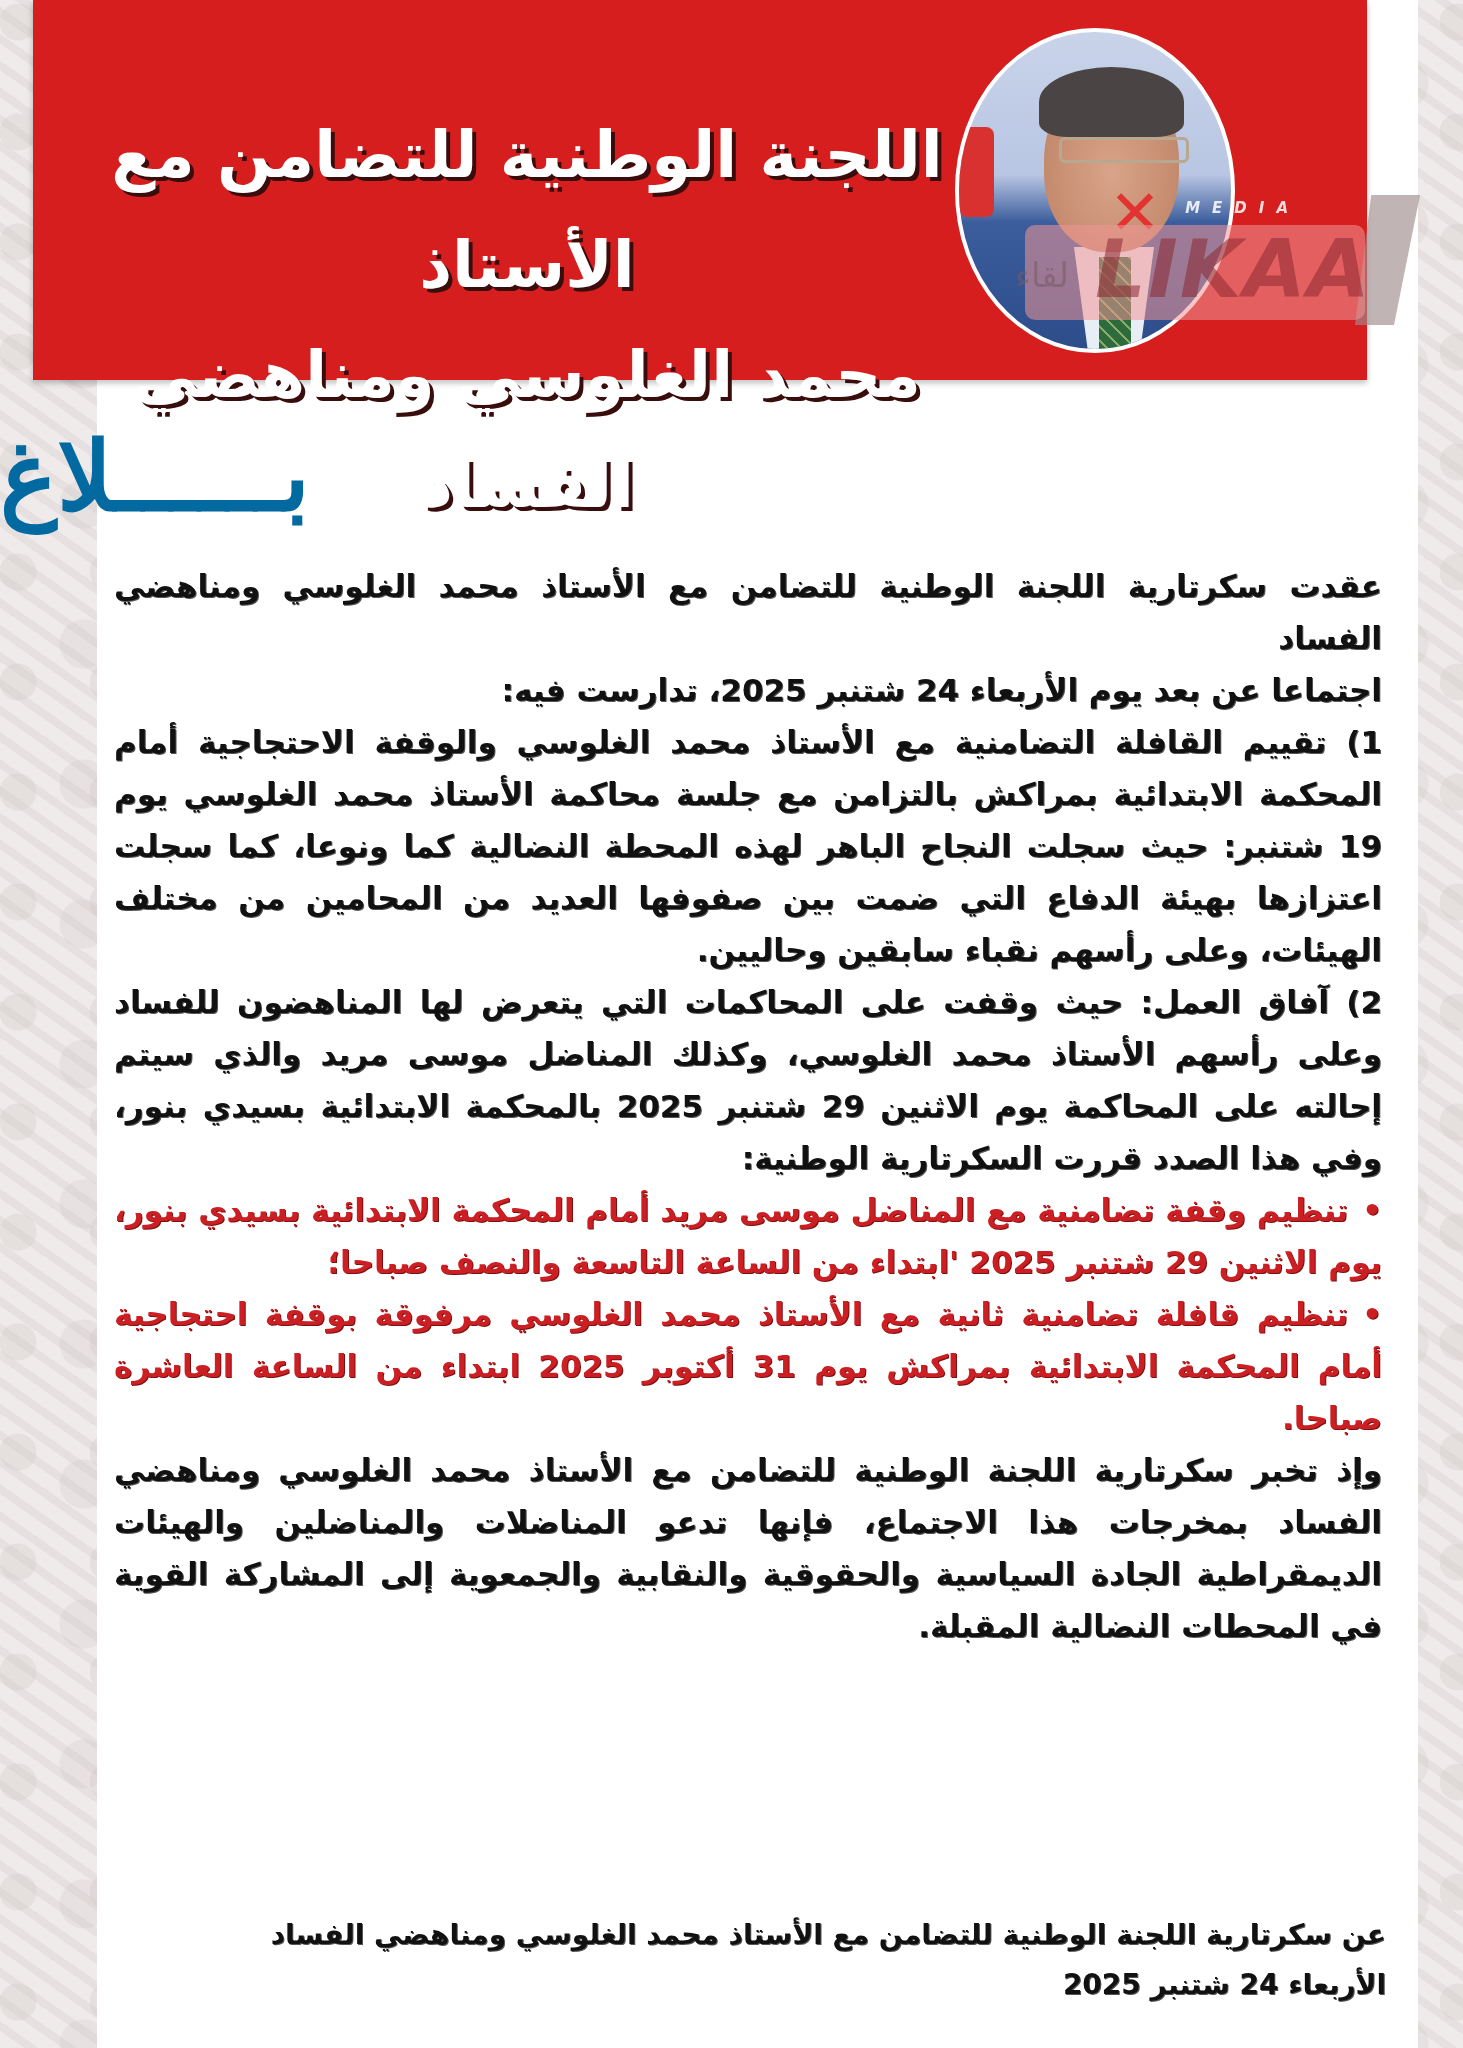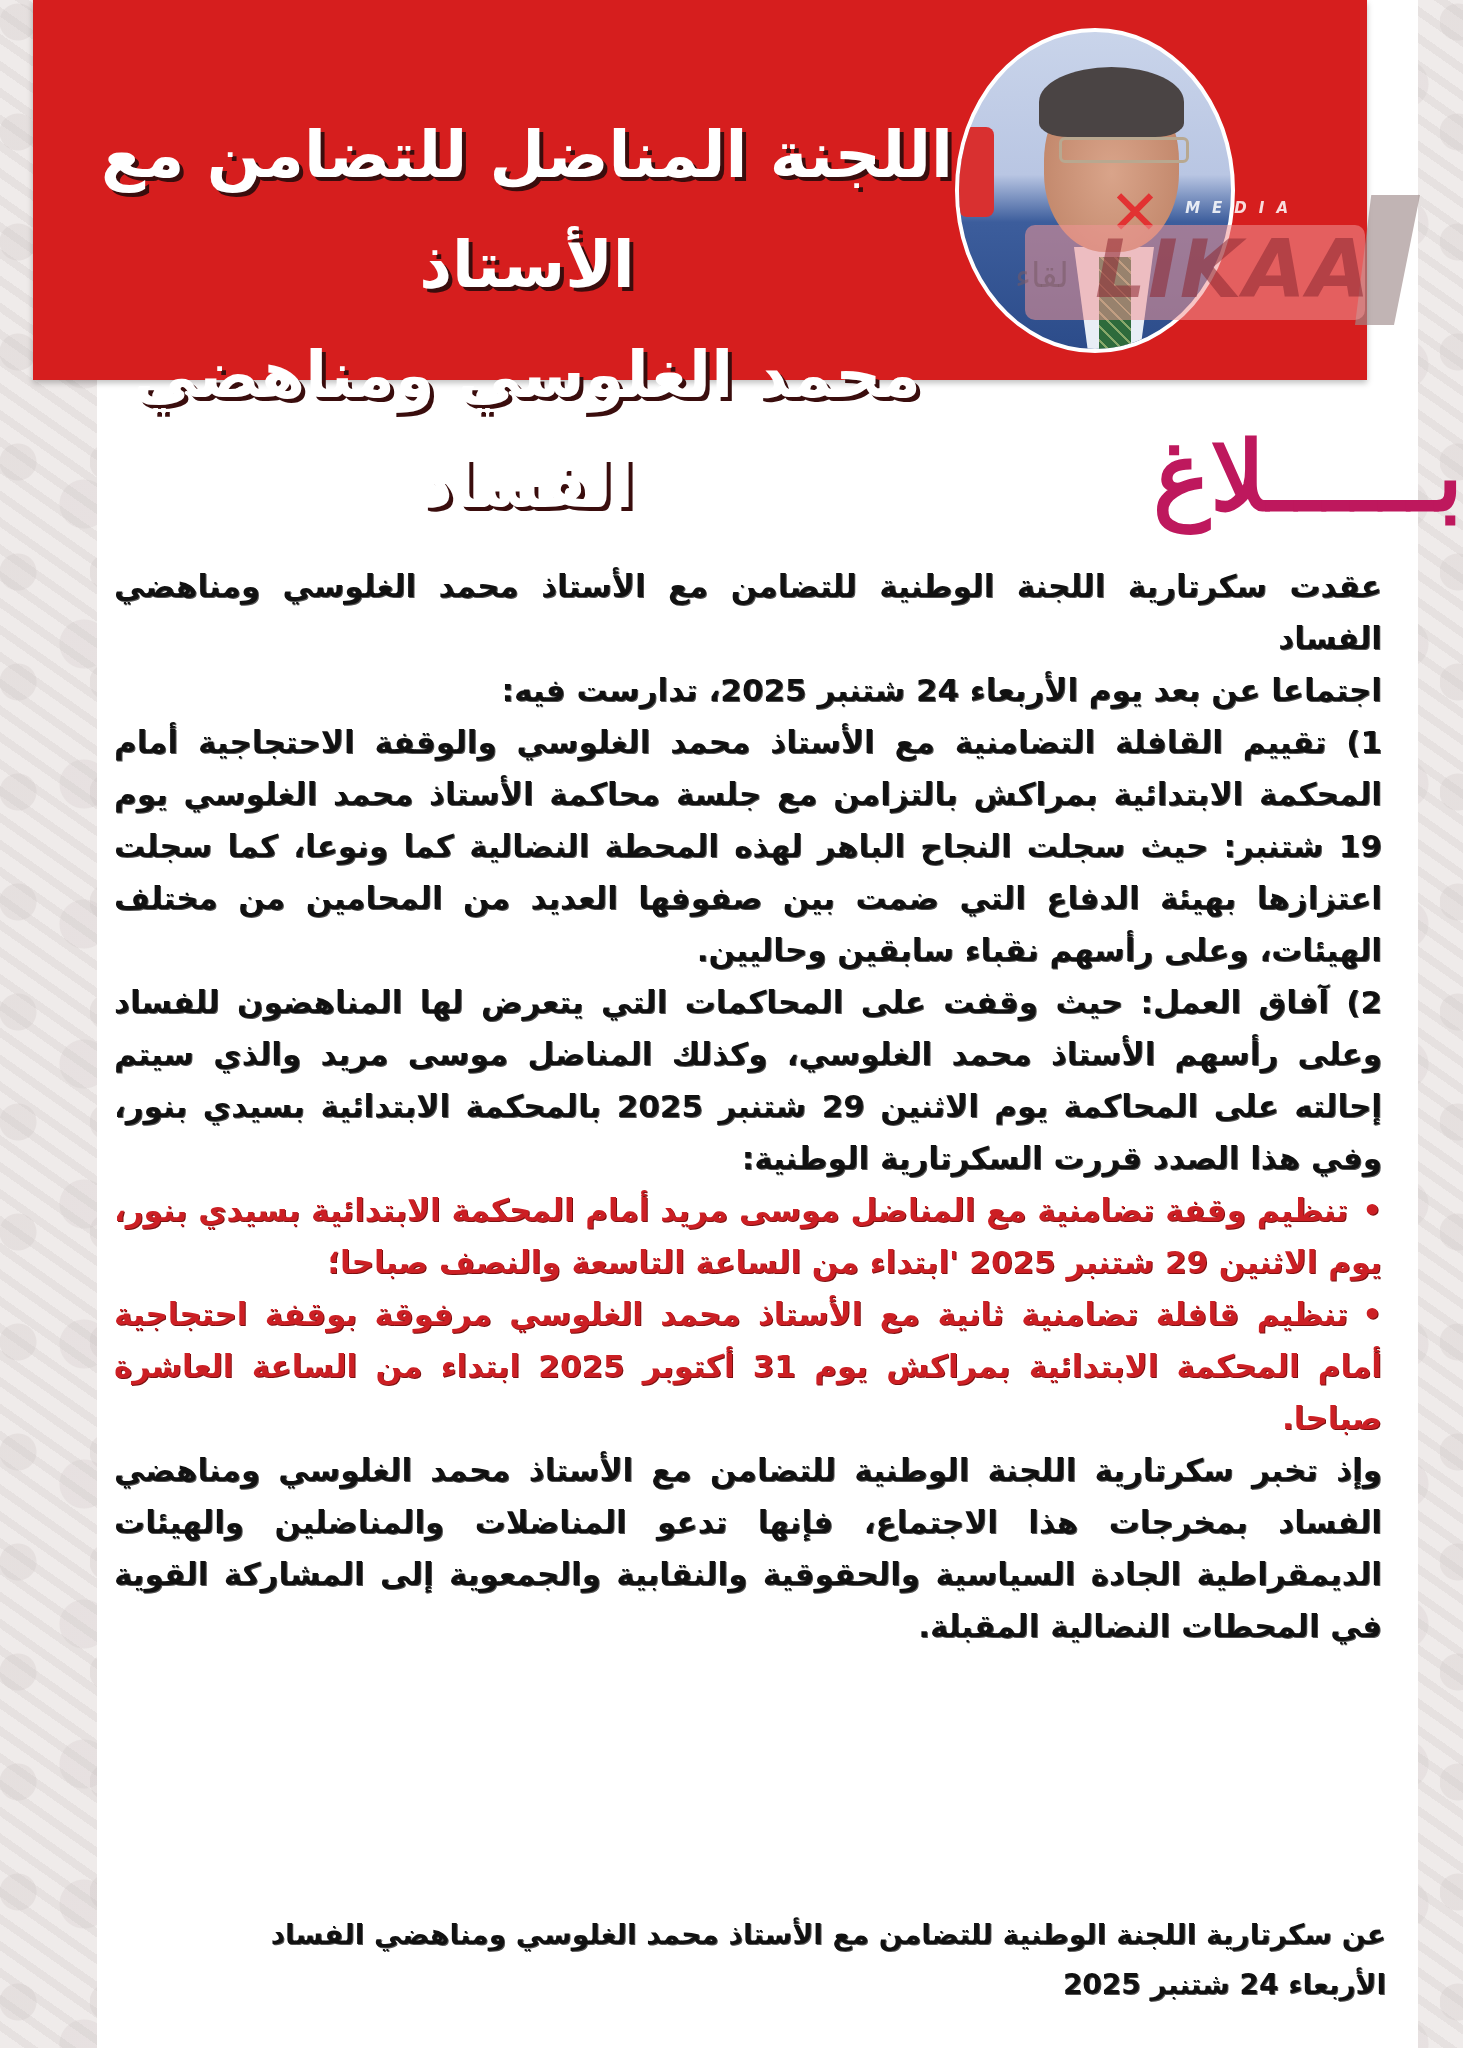--- a/index.html
+++ b/index.html
@@ -102,24 +102,24 @@
       color: rgba(120,90,100,0.55); font-size: 34px; direction: rtl;
     }
     .watermark .wm-shape {
       position: absolute; right: 0; top: 0; width: 65px; height: 130px;
       background: rgba(160,140,140,0.65);
       clip-path: polygon(25% 0, 100% 0, 60% 100%, 0 100%);
     }
     .doc-title {
       position: absolute;
       left: 0; top: 420px; width: 1463px;
-      text-align: right;
+      text-align: left;
       font-family: "DejaVu Serif", serif;
       font-size: 96px; font-weight: bold;
-      color: #be185d;
+      color: #0369a1;
       direction: rtl;
     }
     .body-text {
       position: absolute;
       left: 114px; top: 560px; width: 1268px;
       direction: rtl;
       text-align: justify;
       font-family: "DejaVu Sans", sans-serif;
       font-weight: bold;
       font-size: 31px;
@@ -143,21 +143,21 @@
       text-shadow: 1px 1px 0 #555;
     }
   </style>
 </head>
 <body>
 
 <div class="page"></div>
 
 <div class="banner">
   <div class="banner-title">
-    <div>اللجنة المناضل للتضامن مع الأستاذ</div>
+    <div>اللجنة الوطنية للتضامن مع الأستاذ</div>
     <div>محمد الغلوسي ومناهضي الفساد</div>
   </div>
 </div>
 
 <div class="portrait">
   <div class="bg-red"></div>
   <div class="shirt"></div>
   <div class="tie"></div>
   <div class="head"></div>
   <div class="hair"></div>

